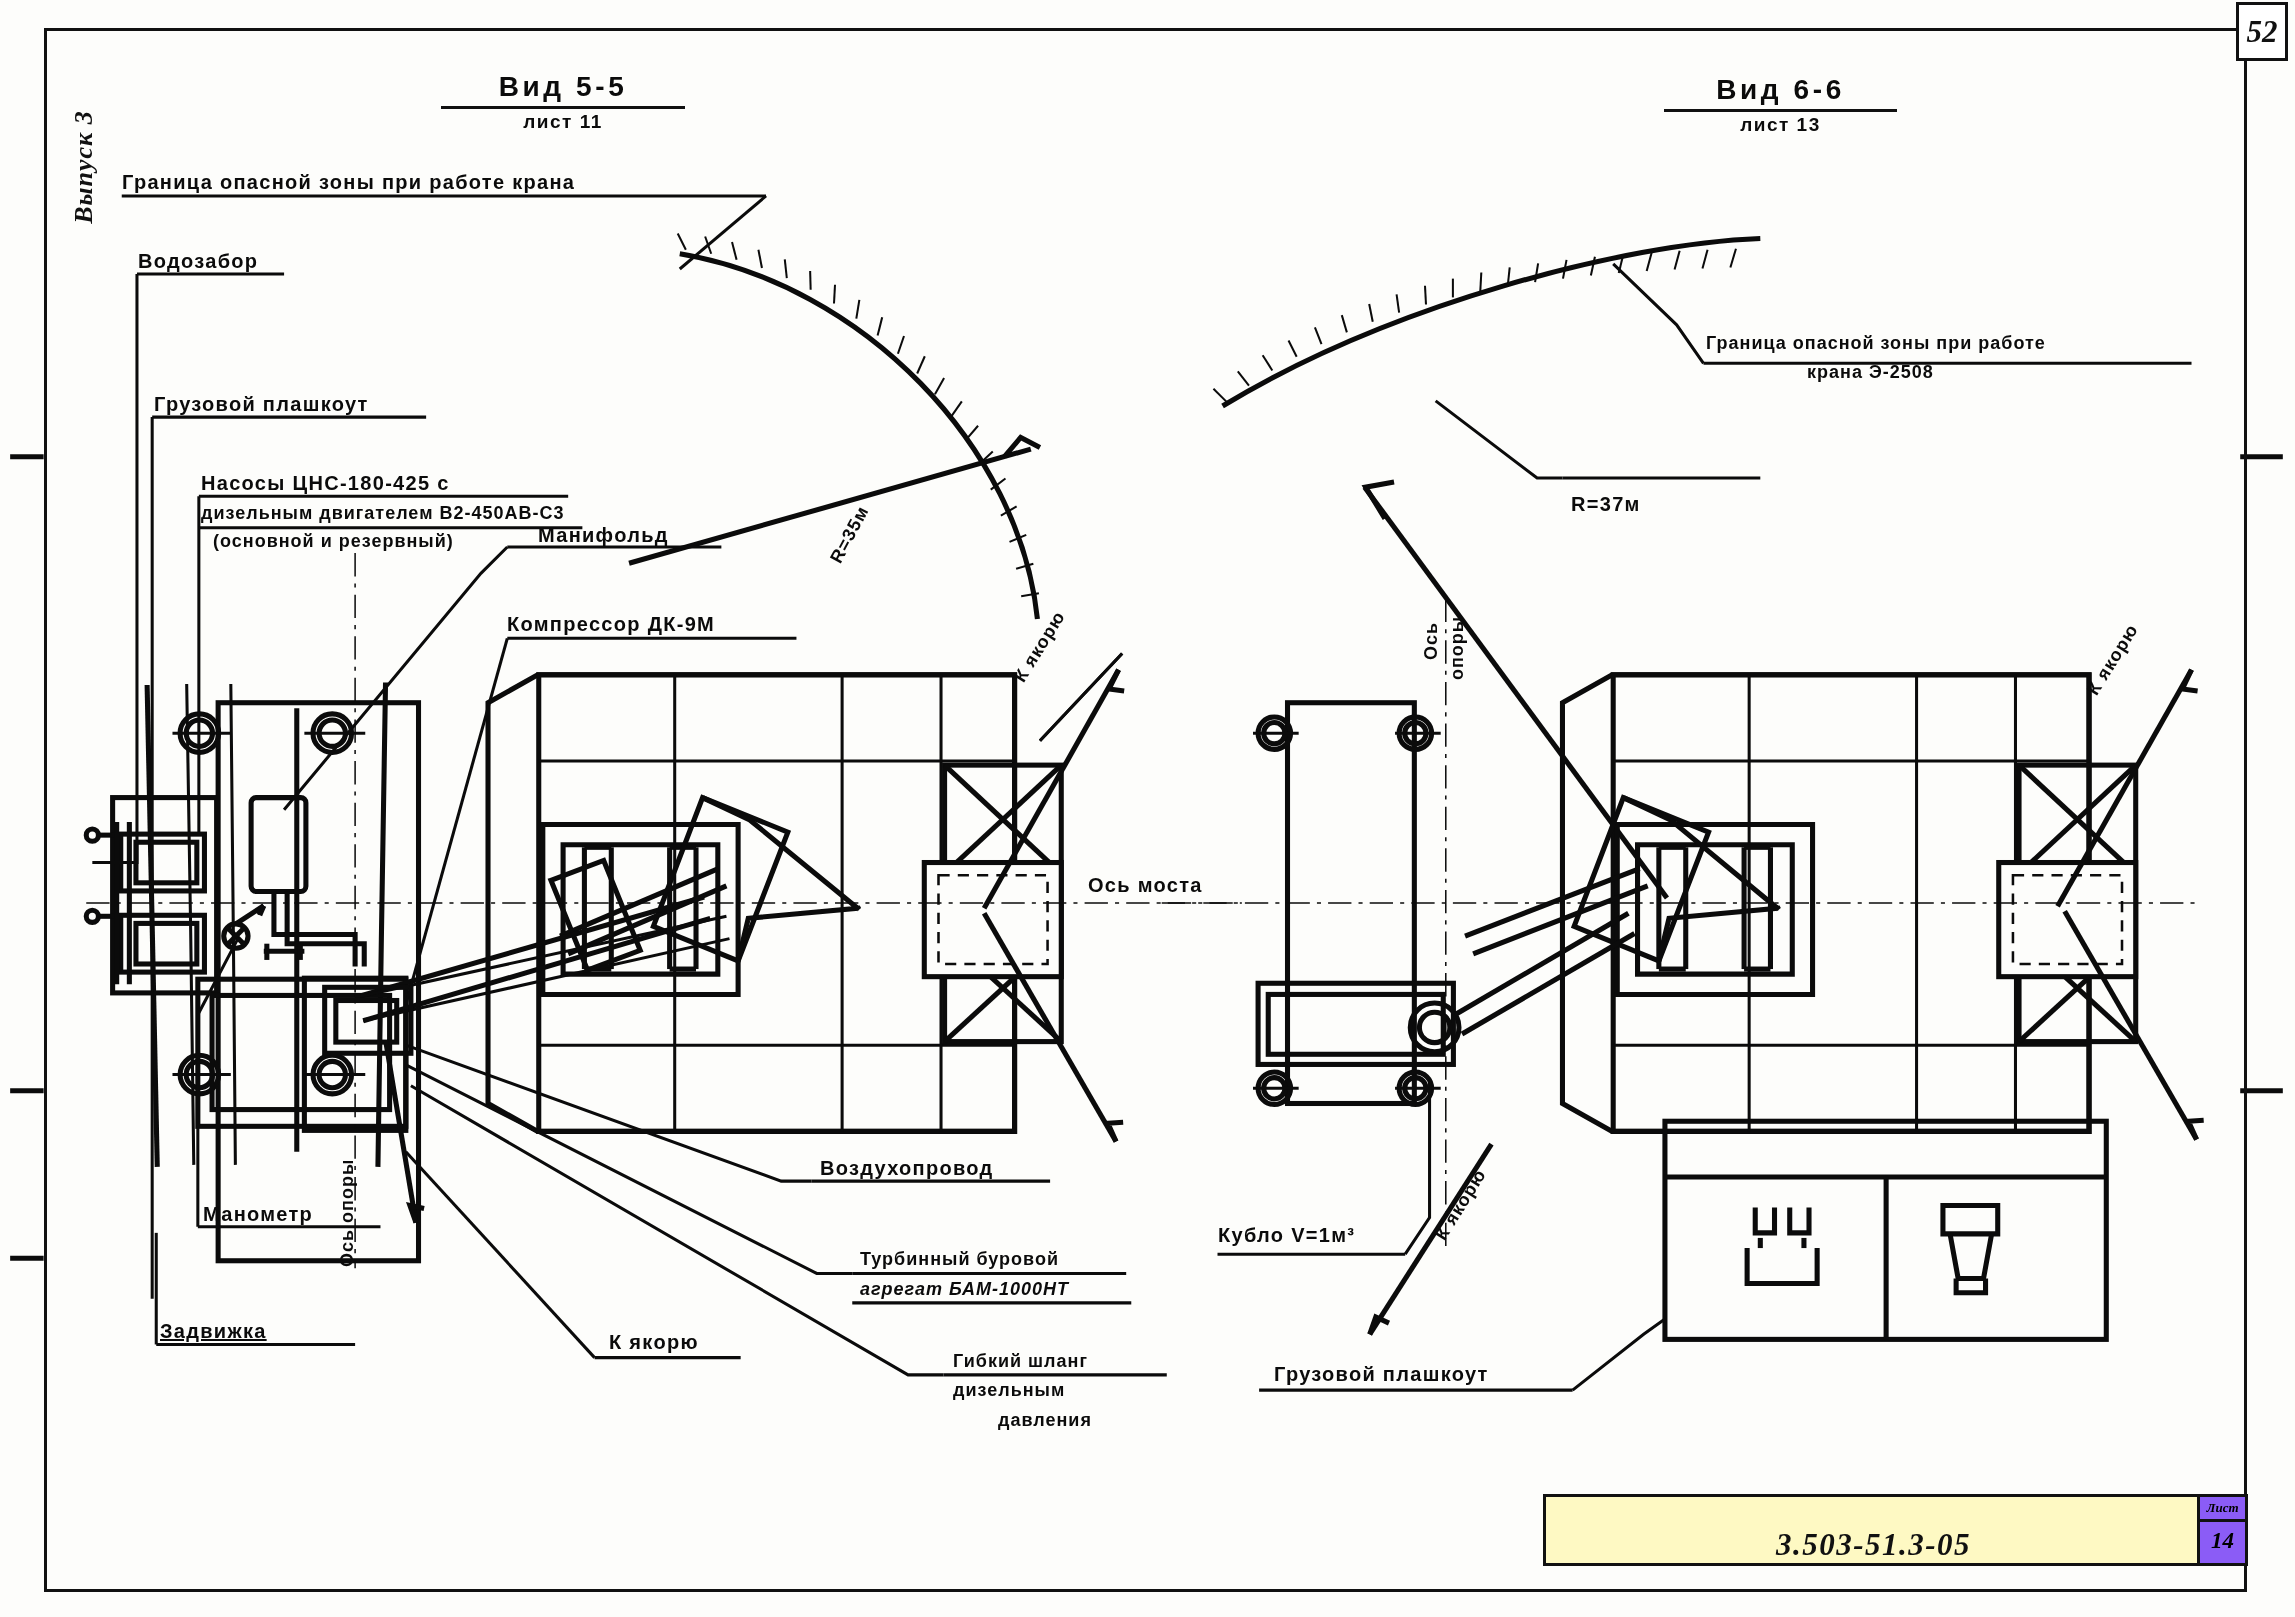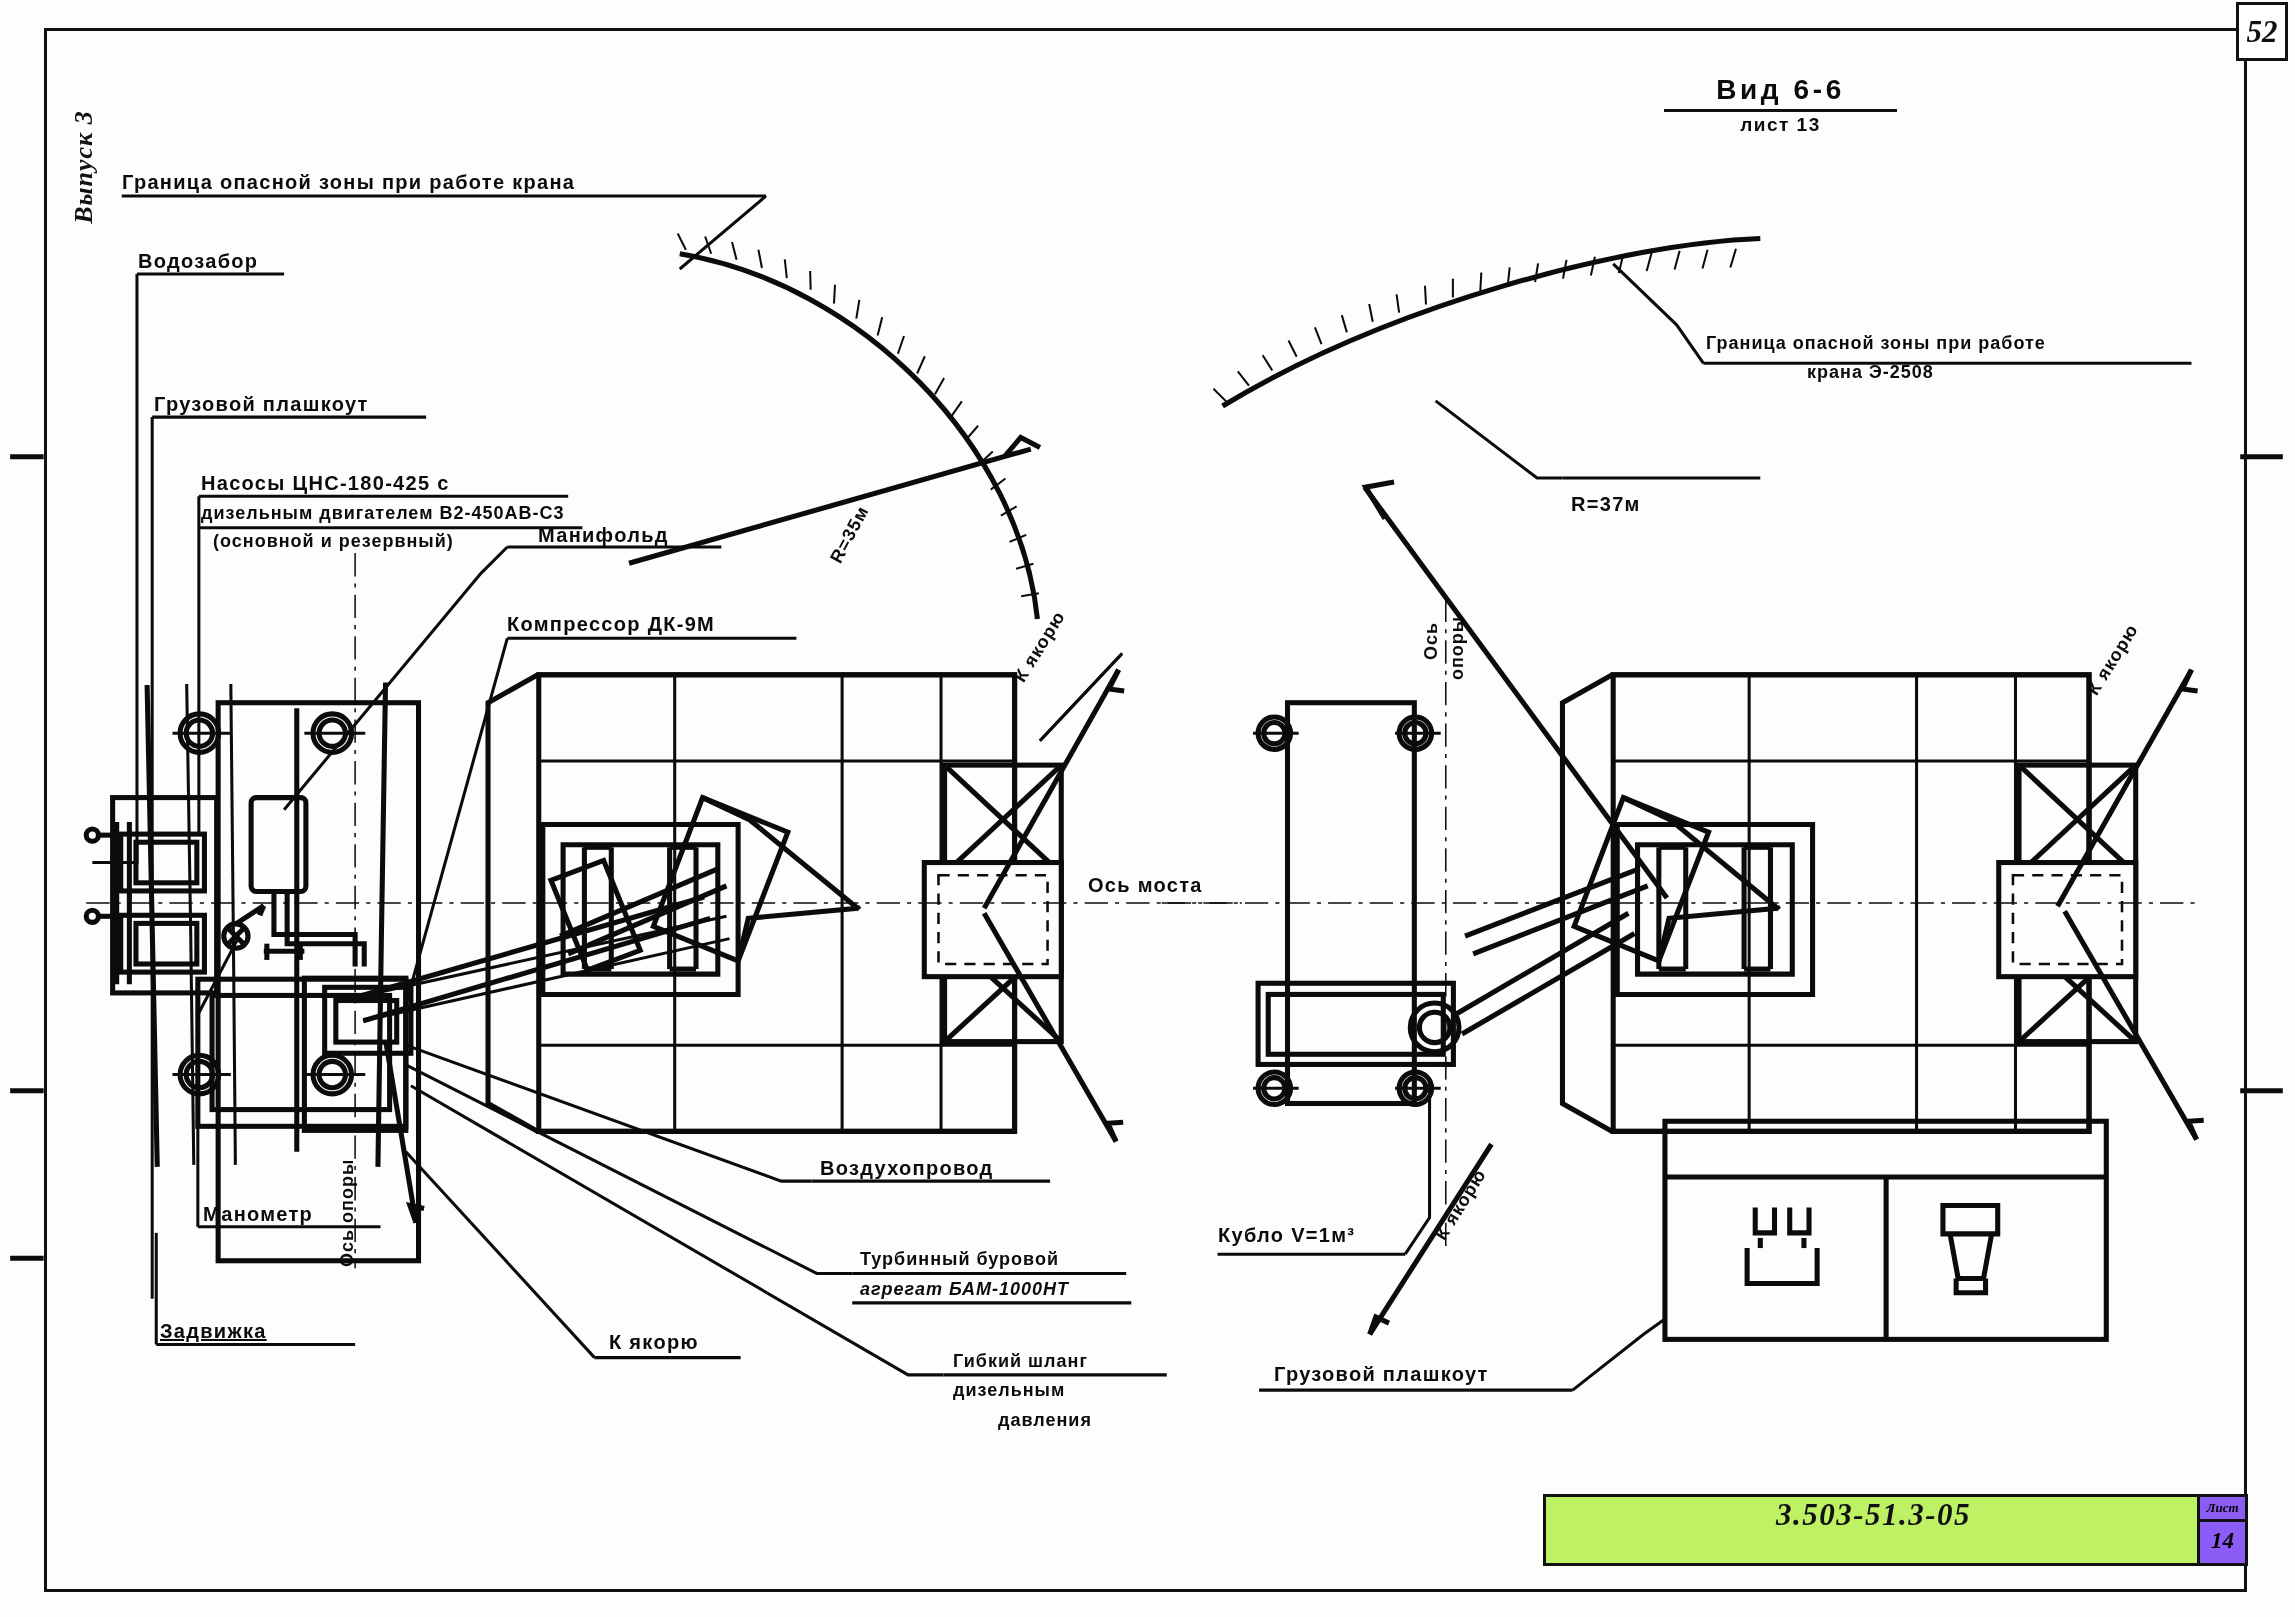--- a/index.html
+++ b/index.html
@@ -45,22 +45,22 @@
     font-family:"Liberation Sans",sans-serif;font-weight:700;color:#0b0b0b;
   }
   .view-title .t1{font-size:28px;letter-spacing:3.6px;display:block;}
   .view-title .rule{display:block;height:3px;background:#111;margin:2.5px 0 2px 0;}
   .view-title .t2{font-size:19px;letter-spacing:1.5px;display:block;}
   
   svg.overlay{position:absolute;left:0;top:0;width:2295px;height:1617px;pointer-events:none;}
   
   .titleblock{
     position:absolute;left:1543px;top:1494px;width:655px;height:66px;
-    border:3.6px solid #111;background:#bef264;
-    display:flex;align-items:flex-start;justify-content:center;
+    border:3.6px solid #111;background:#fef9c3;
+    display:flex;align-items:flex-end;justify-content:center;
   }
   .titleblock .code{
     font-family:"Liberation Serif",serif;font-style:italic;font-weight:700;
     font-size:31px;letter-spacing:1.5px;color:#111;
   }
   .sheetbox{
     position:absolute;left:2197px;top:1494px;width:45px;height:66px;
     border:3.6px solid #111;background:#8b5cf6;
   }
   .sheetbox .hd{
@@ -455,20 +455,25 @@
       <path d="M2700 2630 L2940 2255"></path>
       <path d="M2700 2630 L2712 2596 L2738 2608"></path>
     </g>
   </svg>
 
   <div class="frame-outer"></div>
   <div class="page-num-box">52</div>
 
   <div class="vert-caption">Выпуск 3</div>
 
+  <div class="view-title" style="left:441px;top:71px;width:244px;">
+    <span class="t1">Вид 5-5</span>
+    <span class="rule"></span>
+    <span class="t2">лист 11</span>
+  </div>
 
   <div class="view-title" style="left:1664px;top:74px;width:233px;">
     <span class="t1">Вид 6-6</span>
     <span class="rule"></span>
     <span class="t2">лист 13</span>
   </div>
 
   <div class="lbl" style="left:122px;top:170px;">Граница опасной зоны при работе крана</div>
 
   <div class="lbl" style="left:138px;top:249px;">Водозабор</div>

